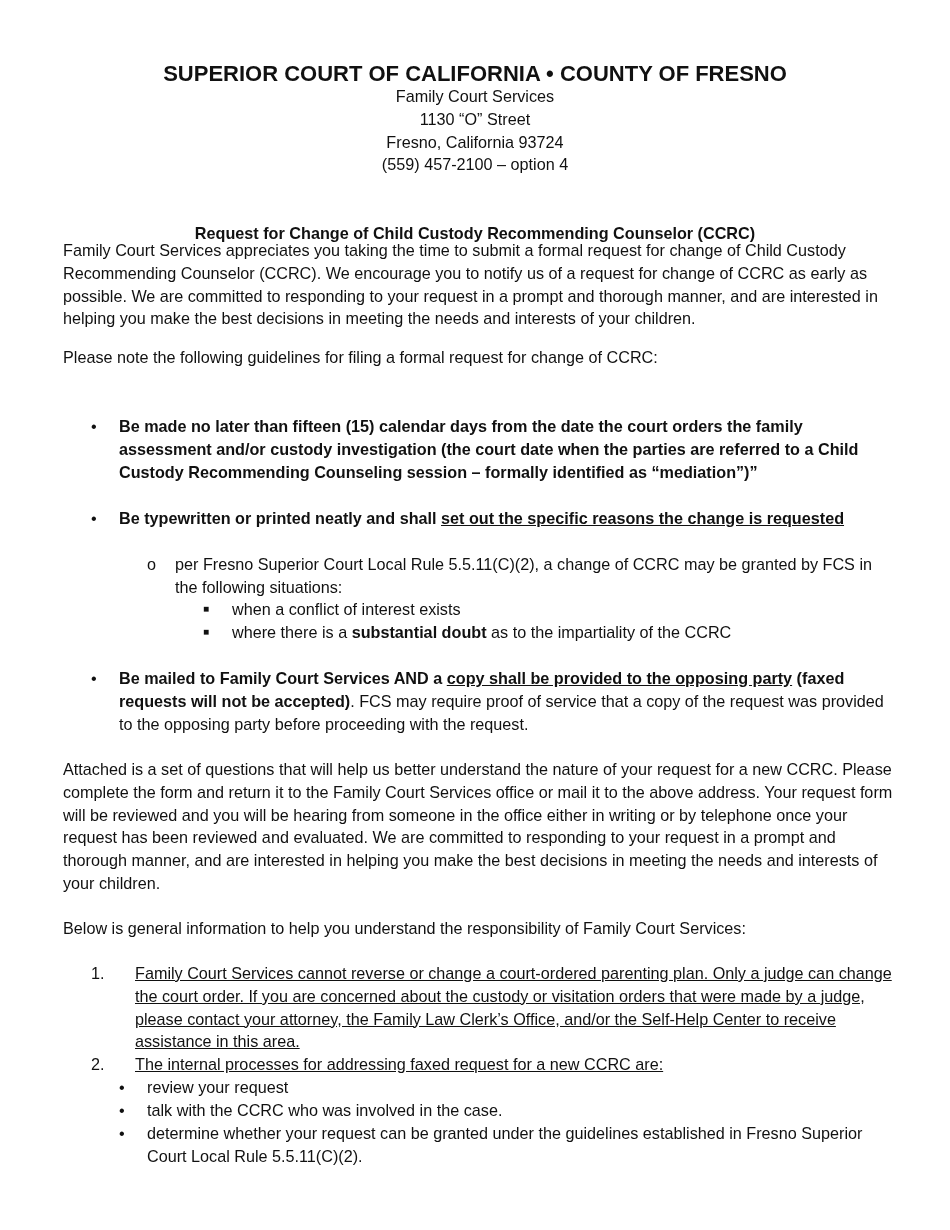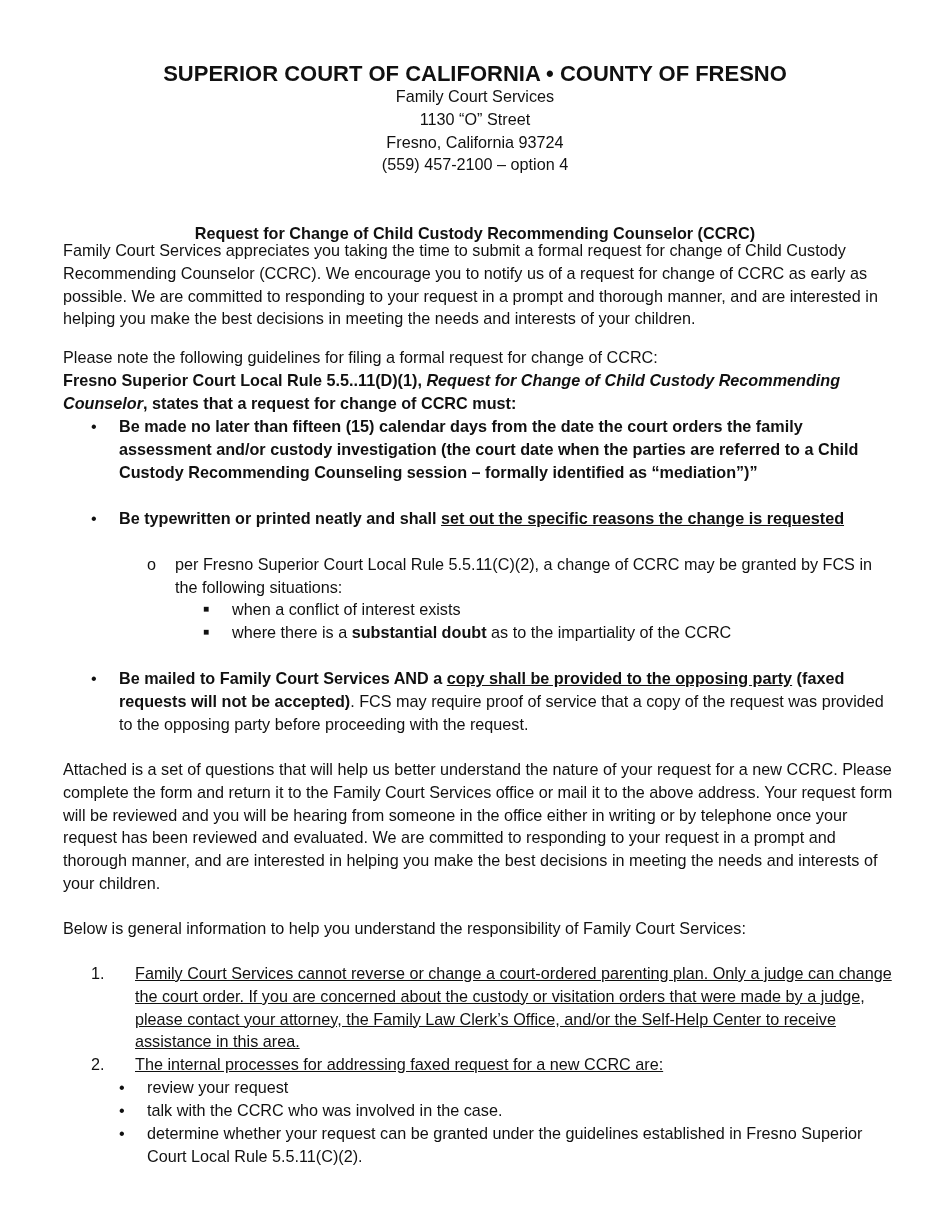--- a/index.html
+++ b/index.html
@@ -45,21 +45,20 @@
     <div class="line">Fresno, California  93724</div>
     <div class="line">(559) 457-2100 – option 4</div>
   </div>
 
   <div class="title">Request for Change of Child Custody Recommending Counselor (CCRC)</div>
 
   <p class="para p1">Family Court Services appreciates you taking the time to submit a formal request for change of Child Custody Recommending Counselor (CCRC).  We encourage you to notify us of a request for change of CCRC as early as possible.  We are committed to responding to your request in a prompt and thorough manner, and are interested in helping you make the best decisions in meeting the needs and interests of your children.</p>
 
   <div class="para p2">
     <div>Please note the following guidelines for filing a formal request for change of CCRC:</div>
-    <div><span class="b">Fresno Superior Court Local Rule 5.5..11(D)(1), </span><span class="bi">Request for Change of Child Custody Recommending Counselor</span><span class="b">, states that a request for change of CCRC must:</span></div>
   </div>
 
   <div class="bullet-row" style="top:415px;">
     <span class="dot">•</span>
     <span class="btext b">Be made no later than fifteen (15) calendar days from the date the court orders the family assessment and/or custody investigation (the court date when the parties are referred to a Child Custody Recommending Counseling session – formally identified as “mediation”)”</span>
   </div>
 
   <div class="bullet-row" style="top:507px;">
     <span class="dot">•</span>
     <span class="btext b"><span>Be typewritten or printed neatly and shall </span><span class="u">set out the specific reasons the change is requested</span></span>

